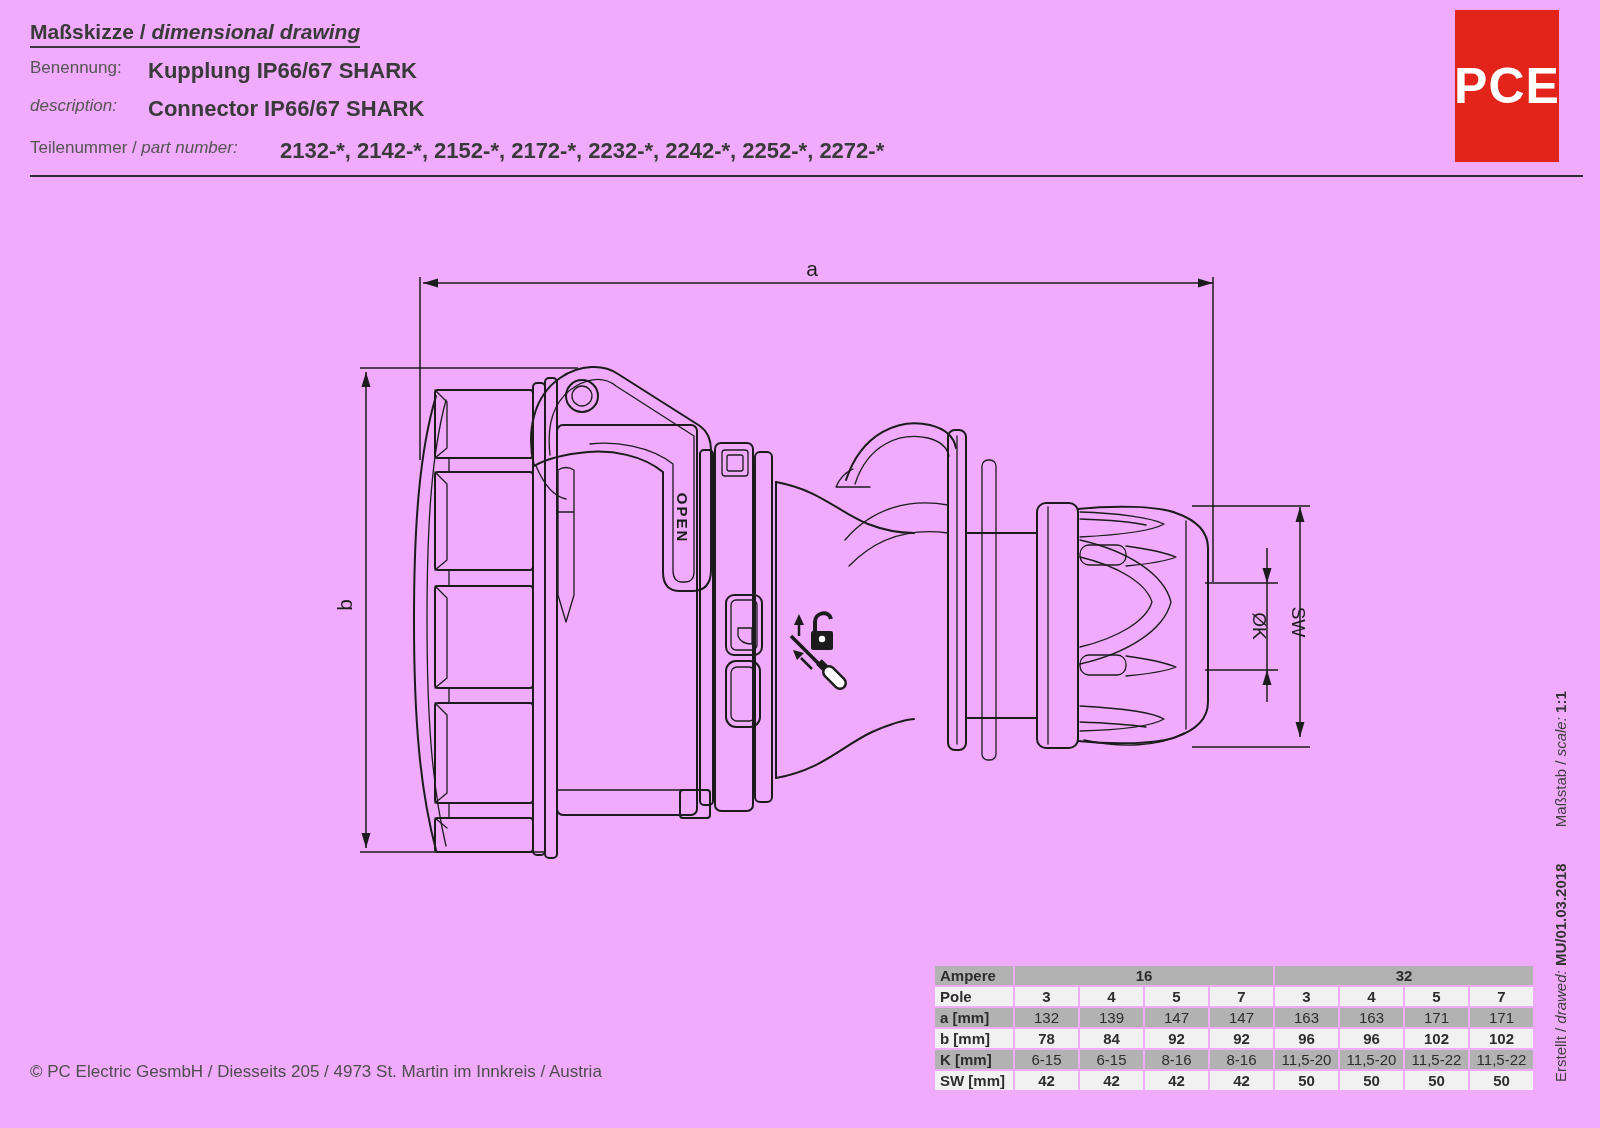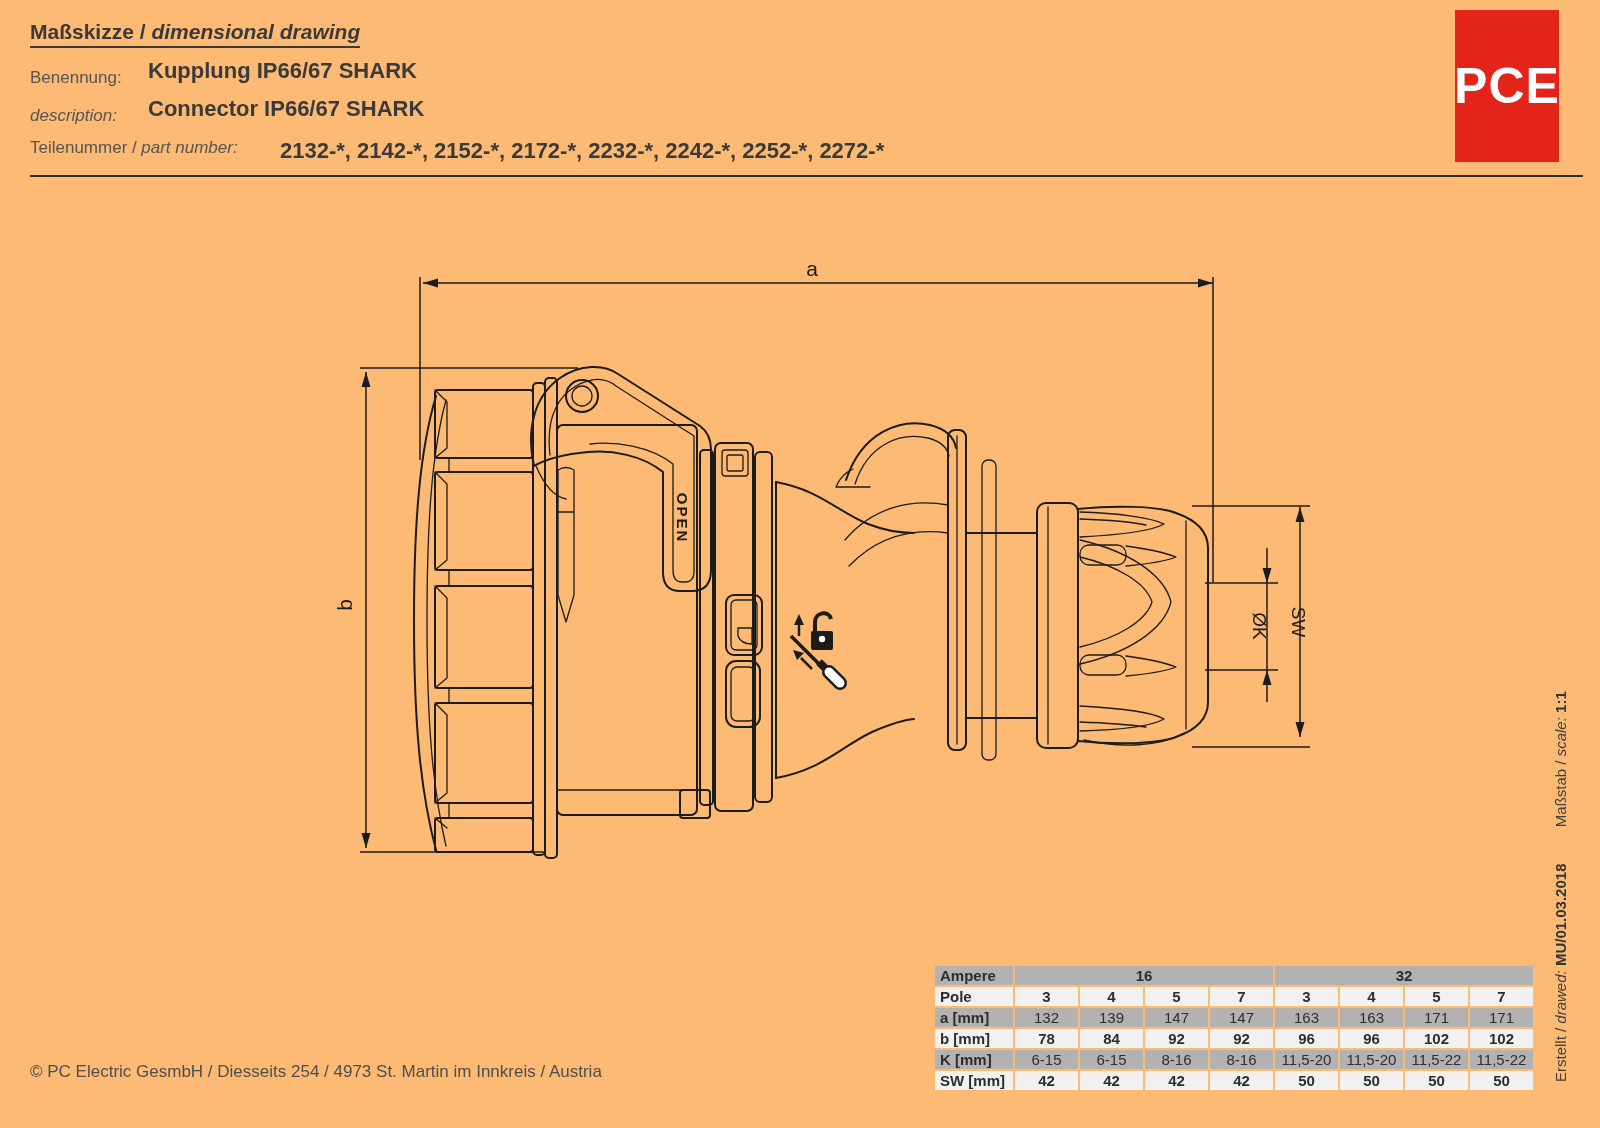--- a/index.html
+++ b/index.html
@@ -1,23 +1,23 @@
 <!DOCTYPE html>
 <html><head>
 <meta charset="utf-8">
 <style>
   html,body{margin:0;padding:0;background:#ffffff;}
-  #page{position:relative;width:1600px;height:1128px;background:#fdba74;overflow:hidden;
+  #page{position:relative;width:1600px;height:1128px;background:#f0abfc;overflow:hidden;
         font-family:"Liberation Sans",sans-serif;color:#333;}
   .abs{position:absolute;}
   
   #title{left:30px;top:20px;font-size:21px;font-weight:bold;color:#3a3a3a;
          border-bottom:2px solid #3a3a3a;padding-bottom:2px;}
   #title .it{font-style:italic;}
-  .hdr-label{font-size:17px;color:#555;margin-top:10px;}
+  .hdr-label{font-size:17px;color:#555;}
   .hdr-label.it{font-style:italic;}
   .hdr-value{font-size:22px;font-weight:bold;color:#3a3a3a;}
   #sep{left:30px;top:175px;width:1553px;height:2px;background:#2c2c2c;}
   
   #logo{left:1455px;top:10px;width:104px;height:152px;display:flex;align-items:center;
         justify-content:center;font-weight:bold;font-size:50px;letter-spacing:1px;}
   
   #footer{left:30px;top:1062px;font-size:17px;color:#4e4e4e;}
   
   #vtext-wrap{left:1552px;top:1082px;width:0;height:0;}
@@ -283,15 +283,15 @@
       <span>Erstellt /</span>
       <span class="it">drawed:</span>
       <span class="bd">MU/01.03.2018</span>
       <span class="gap"></span>
       <span>Maßstab /</span>
       <span class="it">scale:</span>
       <span class="bd">1:1</span>
     </div>
   </div>
 
-  <div class="abs" id="footer">© PC Electric GesmbH / Diesseits 254 / 4973 St. Martin im Innkreis / Austria</div>
+  <div class="abs" id="footer">© PC Electric GesmbH / Diesseits 205 / 4973 St. Martin im Innkreis / Austria</div>
 
 </div>
 
 </body></html>

